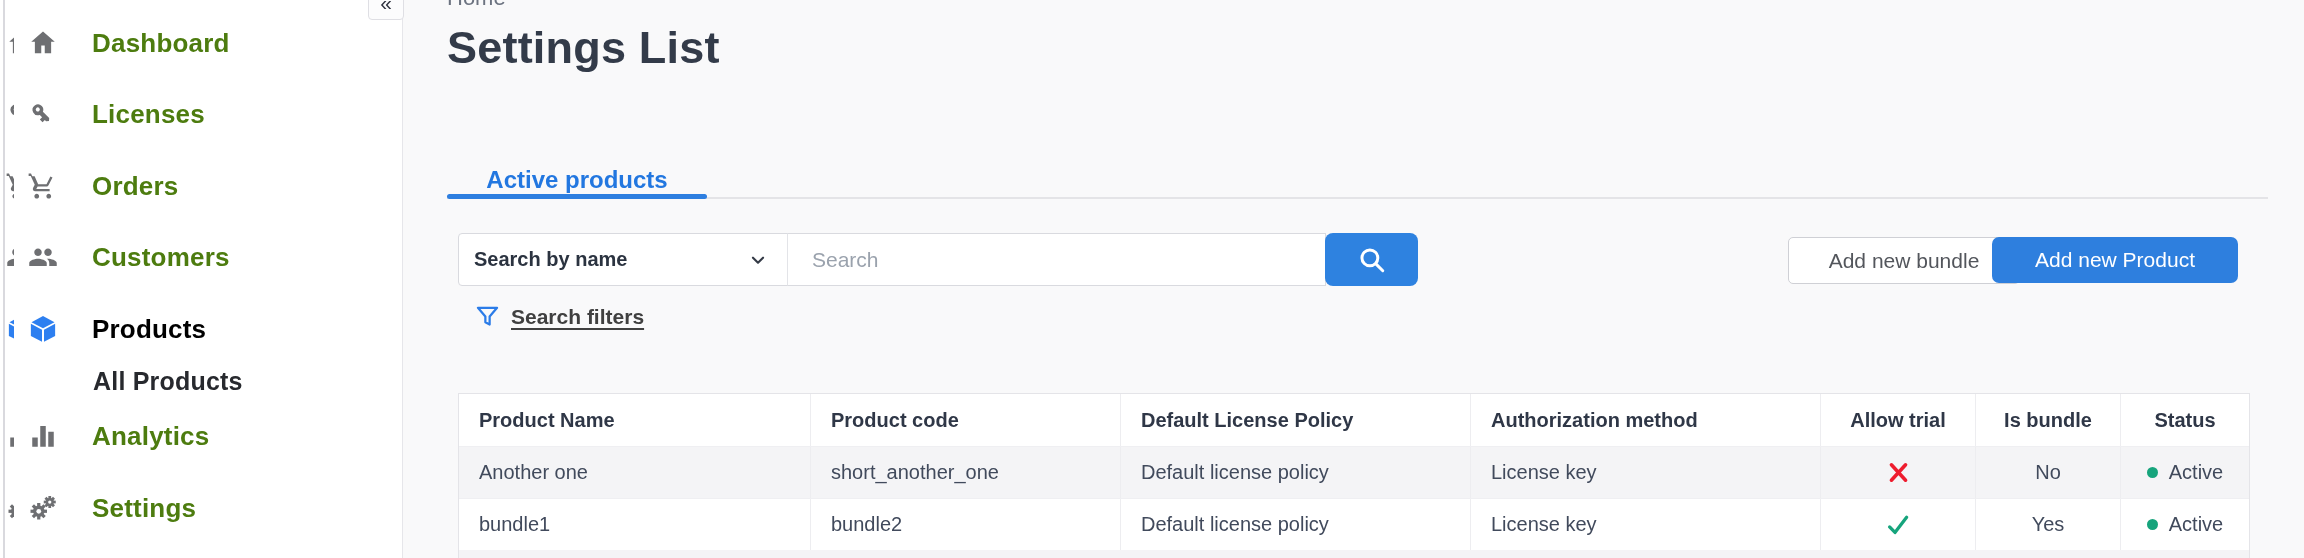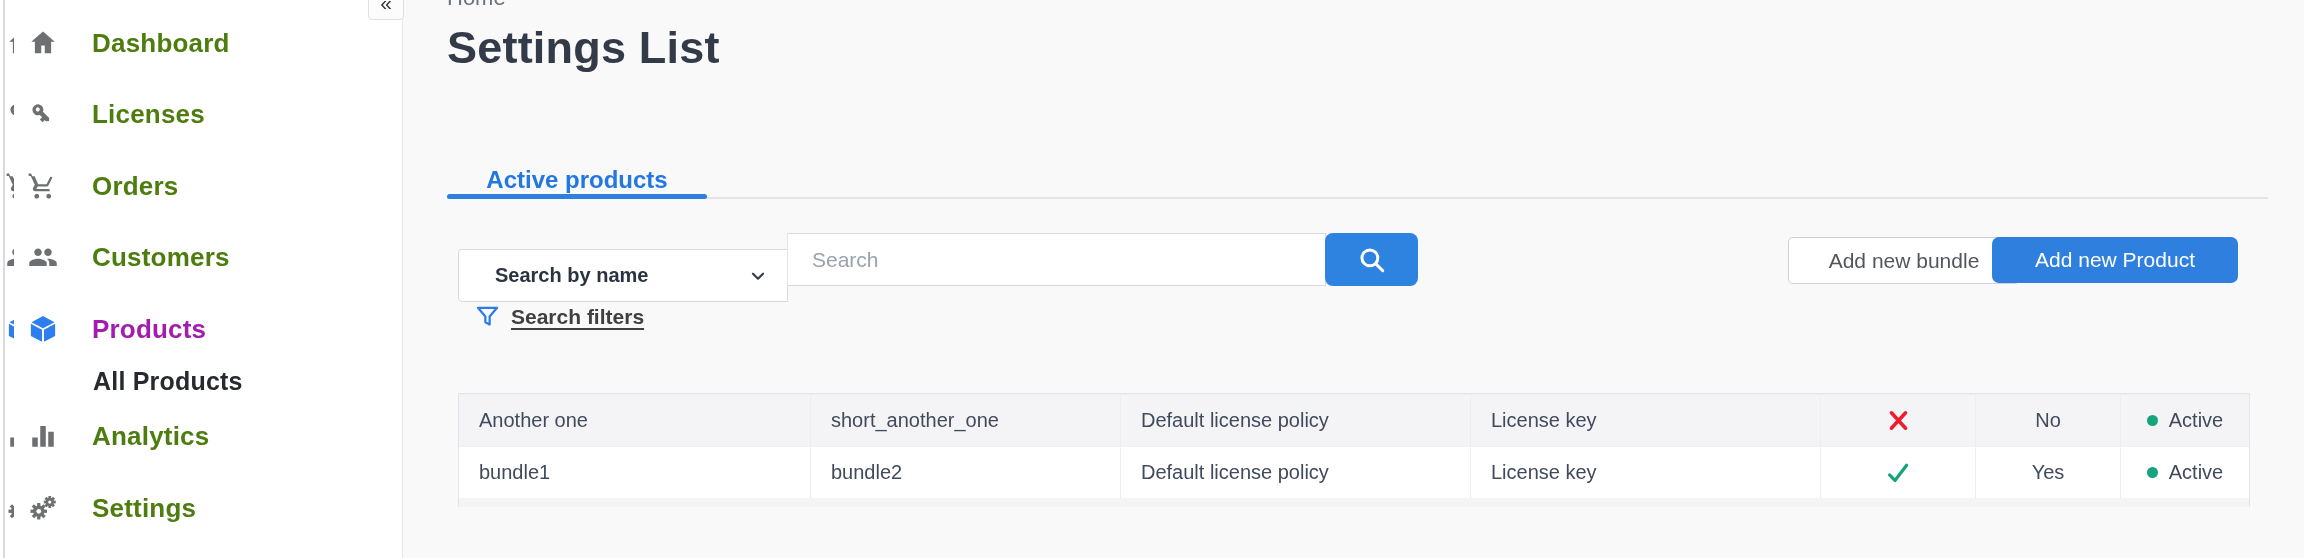--- a/index.html
+++ b/index.html
@@ -14,34 +14,34 @@
   .sliver .fragment { position:absolute; left:6px; width:30px; height:30px; color:#6e6f72; }
   .sliver .fragment.blue { color:#2d7ff0; }
   
   .sidebar { position:absolute; left:0; top:0; width:403px; height:558px; background:#fff; border-right:1px solid #e6e6ea; z-index:4; }
   .collapse-btn { position:absolute; left:368px; top:-14px; width:36px; height:34px; background:#fcfcfd; border:1px solid #dfdfe4; border-radius:4px; display:flex; align-items:center; justify-content:center; font-size:21px; color:#2f3340; cursor:pointer; }
   .nav-item { position:absolute; left:28px; height:46px; display:flex; align-items:center; cursor:pointer; }
   .nav-icon { width:30px; height:30px; margin-right:34px; color:#6e6f72; flex:0 0 auto; }
   .nav-icon svg { width:30px; height:30px; display:block; }
   .nav-label { font-size:26px; font-weight:600; color:#4d7c0f; letter-spacing:.2px; white-space:nowrap; }
   .nav-item.active .nav-icon { color:#2d7ff0; }
-  .nav-item.active .nav-label { color:#a21caf; }
+  .nav-item.active .nav-label { color:#000000; }
   .nav-item.sub { left:93px; }
   .nav-item.sub .nav-label { font-size:25px; font-weight:700; color:#27292e; }
   
   .main { position:absolute; left:404px; top:0; width:1900px; height:558px; background:#f9f9fa; }
   .breadcrumb { position:absolute; left:447px; top:-15px; font-size:22px; color:#6c7380; cursor:pointer; }
   .page-title { position:absolute; left:447px; top:22px; font-size:45px; font-weight:700; color:#333b49; letter-spacing:.2px; }
   .tab { position:absolute; top:152px; height:56px; display:flex; align-items:center; justify-content:center; font-size:24px; cursor:pointer; }
   .tab-1 { left:447px; width:260px; color:#2277e0; font-weight:600; }
   .tab-2 { left:707px; width:284px; color:#50555e; font-weight:400; }
   .tabs-line { position:absolute; left:447px; top:197px; width:1821px; height:2px; background:#e4e4e7; }
   .tabs-indicator { position:absolute; left:447px; top:194px; width:260px; height:5px; background:#2e7fe0; border-radius:3px; }
   
-  .field-select { position:absolute; left:458px; top:233px; width:330px; height:53px; background:#fff; border:1px solid #d9dadf; border-radius:4px 0 0 4px; display:flex; align-items:center; padding:0 18px 0 36px; cursor:pointer;margin-top:16px; }
+  .field-select { position:absolute; left:458px; top:233px; width:330px; height:53px; background:#fff; border:1px solid #d9dadf; border-radius:4px 0 0 4px; display:flex; align-items:center; padding:0 18px 0 15px; cursor:pointer; }
   .field-select .sel-label { font-size:20px; font-weight:600; color:#2b3340; flex:1; }
   .field-select svg { width:22px; height:22px; }
   .search-input { position:absolute; left:787px; top:233px; width:539px; height:53px; background:#fff; border:1px solid #d9dadf; border-left:1px solid #e3e4e8; padding:0 24px; font-size:21px; color:#2b3340; font-family:"Liberation Sans", sans-serif; outline:none; }
   .search-input::placeholder { color:#9aa2ad; }
   .search-btn { position:absolute; left:1325px; top:233px; width:93px; height:53px; background:#2e82e0; border:none; border-radius:8px; display:flex; align-items:center; justify-content:center; cursor:pointer; }
   .search-btn svg { width:34px; height:34px; }
   .btn-outline { position:absolute; left:1788px; top:237px; width:232px; height:47px; background:#fff; border:1px solid #cfd0d5; border-radius:5px; font-size:21px; color:#53565c; font-family:"Liberation Sans", sans-serif; cursor:pointer; }
   .btn-primary { position:absolute; left:1992px; top:237px; width:246px; height:46px; background:#2e7fde; border:none; border-radius:7px; font-size:21px; color:#fff; font-family:"Liberation Sans", sans-serif; cursor:pointer; }
   .filters-link { position:absolute; left:474px; top:303px; display:flex; align-items:center; gap:10px; color:#404040; cursor:pointer; }
   .filters-link svg { width:27px; height:27px; }
@@ -232,20 +232,29 @@
   <button class="btn-primary">Add new Product</button>
 
   <div class="filters-link">
     <svg viewBox="0 0 24 24">
         <path d="M3.5 4.3h17l-6.6 7.6v7.3l-3.8-2v-5.3z" fill="none" stroke="#2b7ce8" stroke-width="2" stroke-linejoin="round"></path>
       </svg>
     <span class="filters-label">Search filters</span>
   </div>
 
   <div class="ptable">
+    <div class="trow thead">
+      <div class="tcell">Product Name</div>
+      <div class="tcell">Product code</div>
+      <div class="tcell">Default License Policy</div>
+      <div class="tcell">Authorization method</div>
+      <div class="tcell center">Allow trial</div>
+      <div class="tcell center">Is bundle</div>
+      <div class="tcell center">Status</div>
+    </div>
 
     <div class="trow body gray">
       <div class="tcell">Another one</div>
       <div class="tcell">short_another_one</div>
       <div class="tcell">Default license policy</div>
       <div class="tcell">License key</div>
       <div class="tcell center mark-x">
         <svg viewBox="0 0 24 24">
             <path d="M5.2 4.6 18.8 19.4 M18.8 4.6 5.2 19.4" stroke="#ee1c2e" stroke-width="3.4" stroke-linecap="round"></path>
           </svg>

